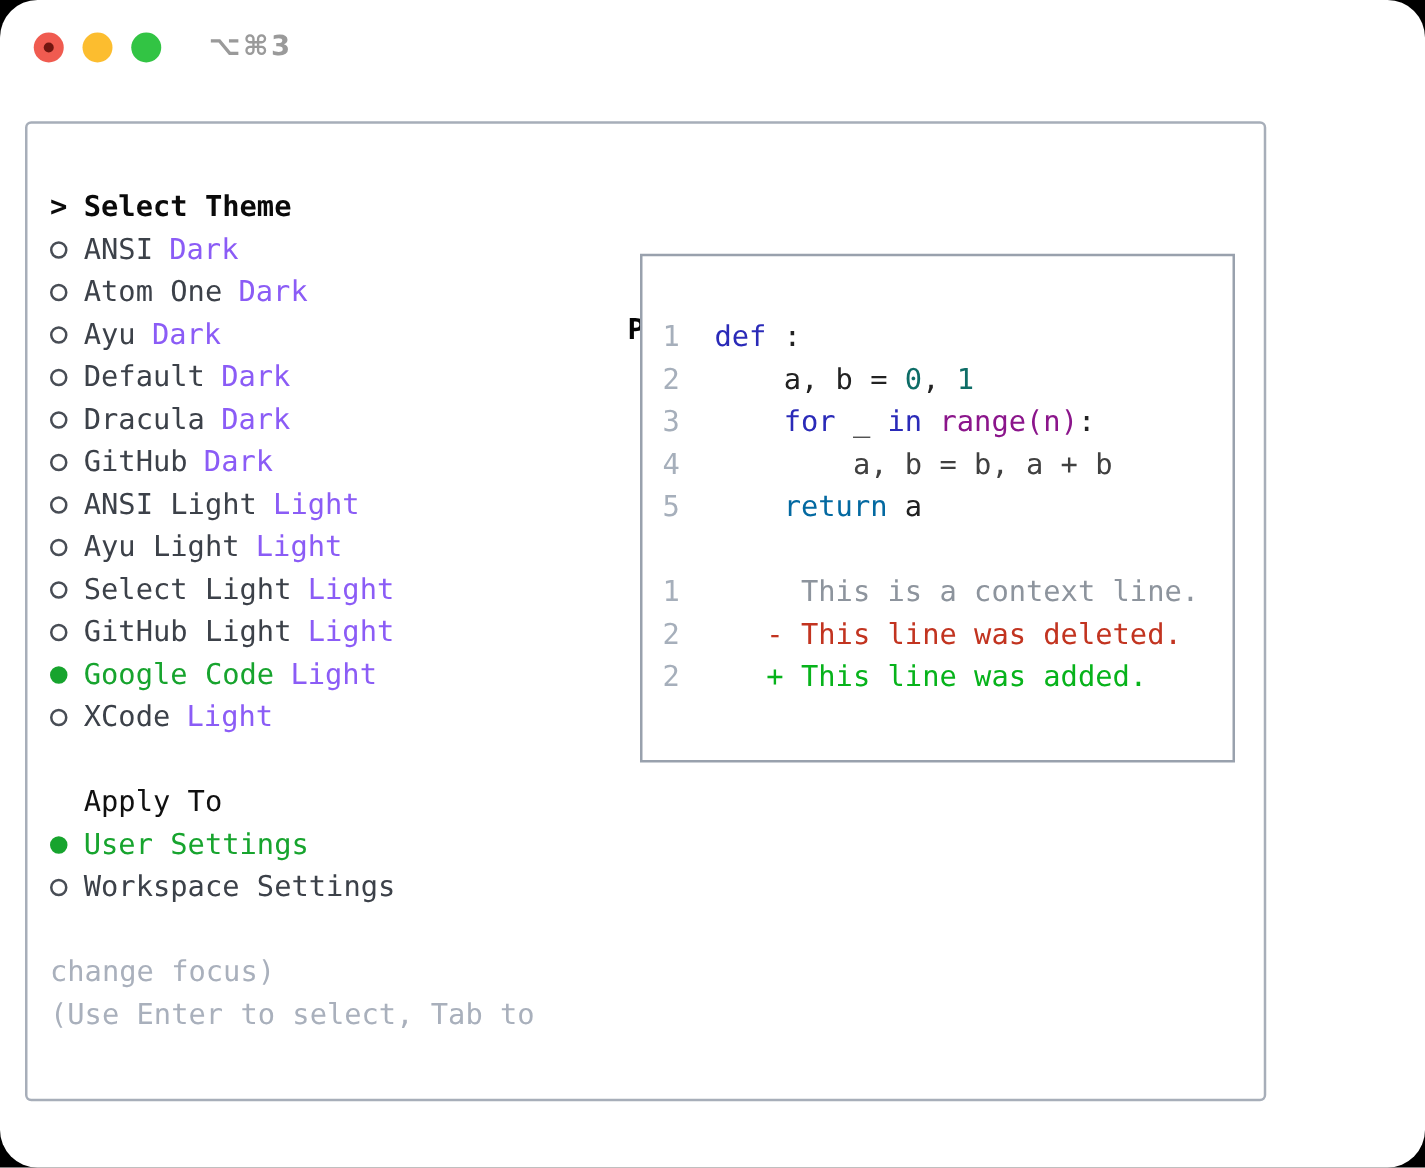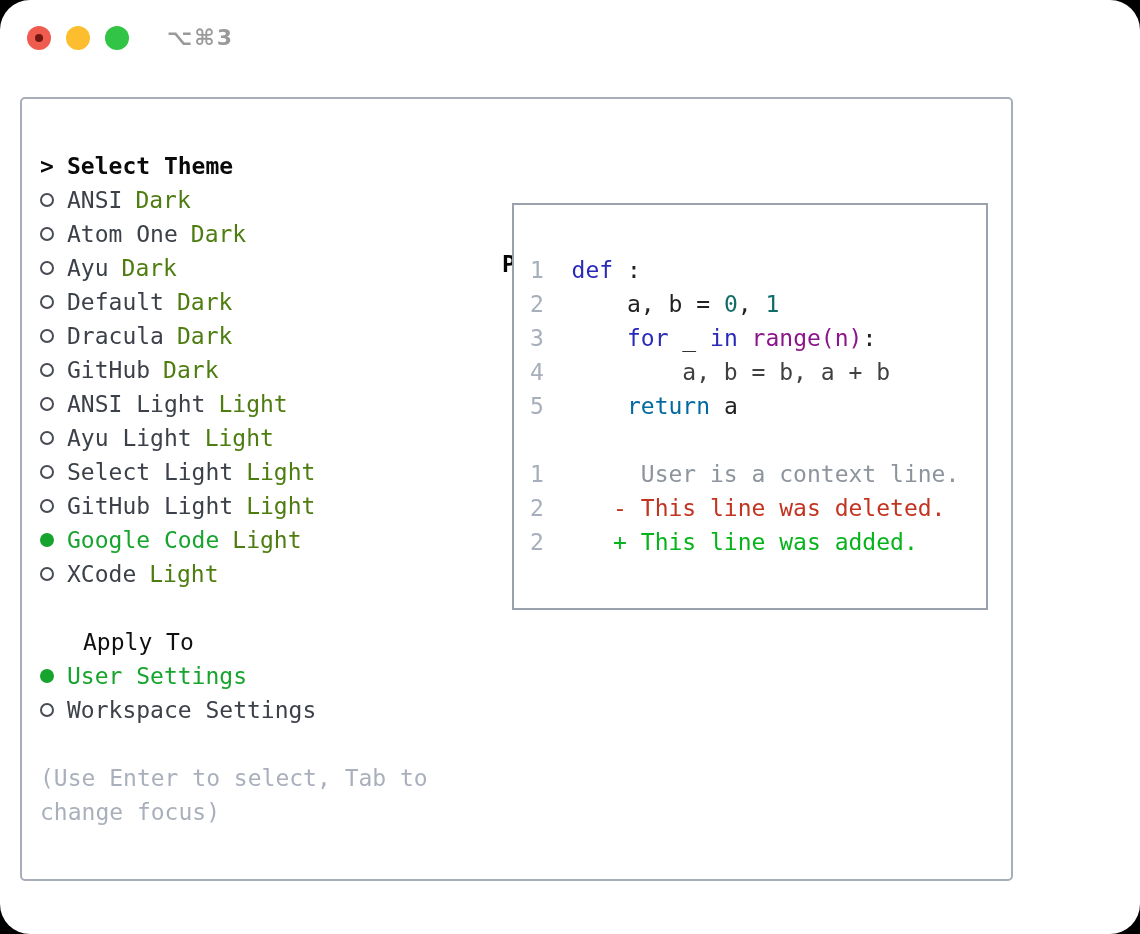--- a/index.html
+++ b/index.html
@@ -59,24 +59,24 @@
     display: flex; align-items: center;
   }
   .radio {
     width: 14px; height: 14px; box-sizing: border-box;
     border: 2px solid #484d55; border-radius: 50%;
     background: transparent;
   }
   .radio.on { border-color: var(--accent-green); background: var(--accent-green); }
   .prompt { font-weight: bold; color: #0a0a0a; }
   .hdr { font-weight: bold; color: #0a0a0a; }
-  .subhdr { color: #101010; margin-left: 16px; }
+  .subhdr { color: #101010; }
   .item-label { color: #3c4149; }
   .item-label.on { color: var(--accent-green); }
-  .item-tag { color: #4d7c0f; margin-left: 13px; }
+  .item-tag { color: #8b5cf6; margin-left: 13px; }
   .hint-line { color: #a9b0bc; }
   
   .preview-title {
     position: absolute; left: 480px; top: 148px;
     height: 34px; display: flex; align-items: center;
     font-size: 23px; font-weight: bold; color: #060606;
   }
   .preview-box {
     position: absolute; left: 490px; top: 104px;
     width: 476px; height: 407px;
@@ -133,37 +133,37 @@
       </div>
 
       <div id="apply-items">
           <div class="row"><span class="bullet-cell"><span class="radio on"></span></span><span class="item-label on">User Settings</span></div>
           <div class="row"><span class="bullet-cell"><span class="radio"></span></span><span class="item-label">Workspace Settings</span></div>
         </div>
 
       <div class="row"></div>
 
       <div class="row">
-        <span class="hint-line">(Use Enter to select, Tab to</span>
+        <span class="hint-line">change focus)</span>
       </div>
       <div class="row">
-        <span class="hint-line">change focus)</span>
+        <span class="hint-line">(Use Enter to select, Tab to</span>
       </div>
     </div>
 
     <div class="preview-title">Preview</div>
 
     <div class="preview-box">
       <div class="preview-lines" id="preview-lines">
           <div class="code-row"><span style="color: rgb(166, 175, 187);">1  </span><span style="color: rgb(42, 42, 184);">def</span><span style="color: rgb(34, 34, 34);"> </span><span style="color: rgb(34, 34, 34);">:</span></div>
           <div class="code-row"><span style="color: rgb(166, 175, 187);">2  </span><span style="color: rgb(34, 34, 34);">    a, b = </span><span style="color: rgb(14, 109, 103);">0</span><span style="color: rgb(34, 34, 34);">, </span><span style="color: rgb(14, 109, 103);">1</span></div>
           <div class="code-row"><span style="color: rgb(166, 175, 187);">3  </span><span style="color: rgb(34, 34, 34);">    </span><span style="color: rgb(42, 42, 184);">for</span><span style="color: rgb(34, 34, 34);"> _ </span><span style="color: rgb(42, 42, 184);">in</span><span style="color: rgb(34, 34, 34);"> </span><span style="color: rgb(139, 21, 139);">range(n)</span><span style="color: rgb(34, 34, 34);">:</span></div>
           <div class="code-row"><span style="color: rgb(166, 175, 187);">4  </span><span style="color: #404040;">        a, b = b, a + b</span></div>
           <div class="code-row"><span style="color: rgb(166, 175, 187);">5  </span><span style="color: rgb(34, 34, 34);">    </span><span style="color: #0369a1;">return</span><span style="color: rgb(34, 34, 34);"> a</span></div>
           <div class="code-row"></div>
-          <div class="code-row"><span style="color: rgb(166, 175, 187);">1  </span><span style="color: rgb(141, 148, 157);">     User is a context line.</span></div>
+          <div class="code-row"><span style="color: rgb(166, 175, 187);">1  </span><span style="color: rgb(141, 148, 157);">     This is a context line.</span></div>
           <div class="code-row"><span style="color: rgb(166, 175, 187);">2  </span><span style="color: rgb(34, 34, 34);">   </span><span style="color: rgb(194, 52, 32);">- This line was deleted.</span></div>
           <div class="code-row"><span style="color: rgb(166, 175, 187);">2  </span><span style="color: rgb(34, 34, 34);">   </span><span style="color: rgb(7, 179, 27);">+ This line was added.</span></div>
         </div>
     </div>
 
   </div>
 </div>
 
 </body></html>

